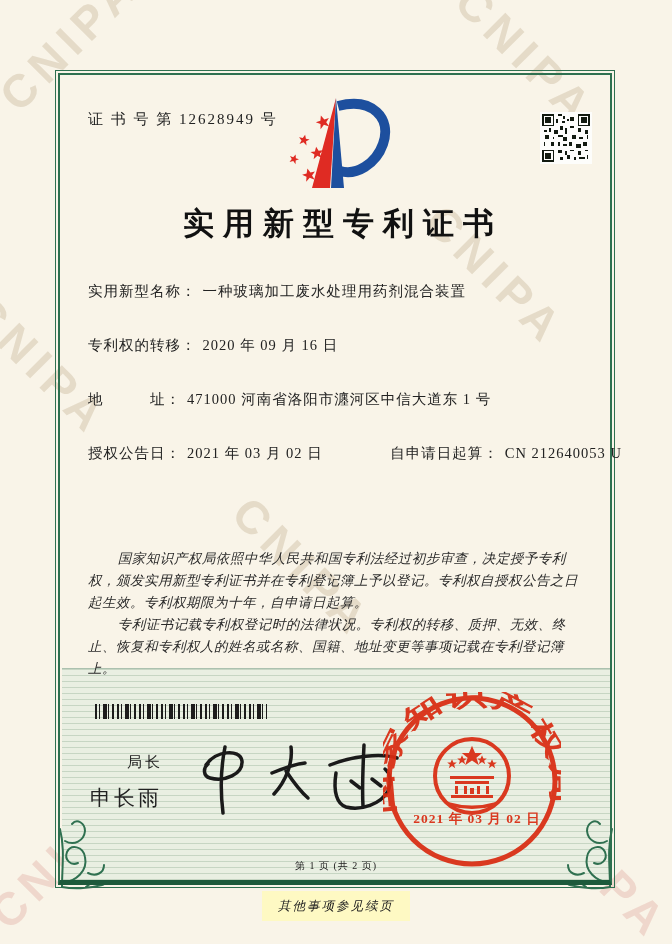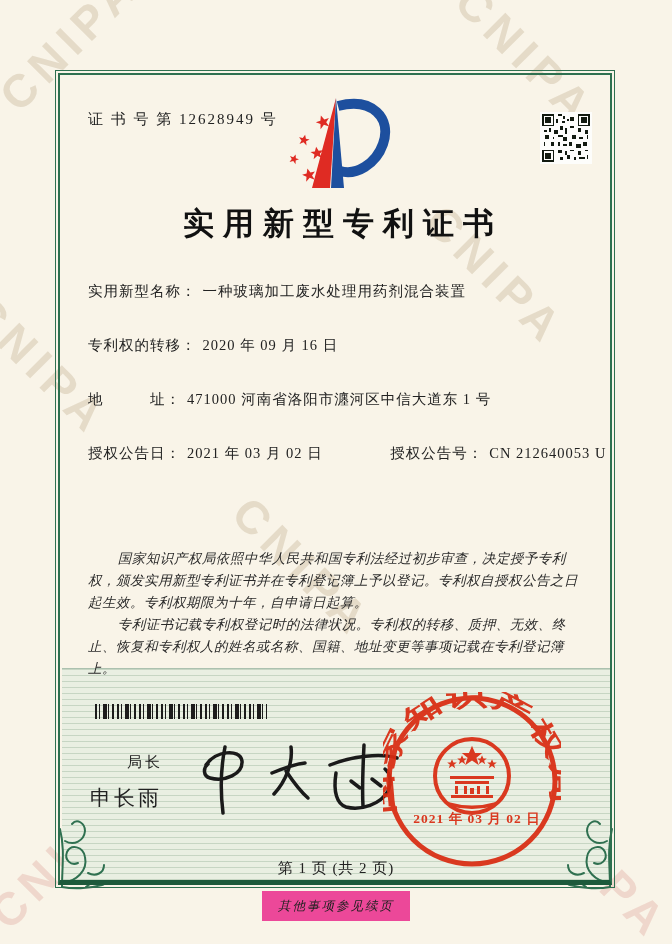--- a/index.html
+++ b/index.html
@@ -51,24 +51,24 @@
      rgba(0,0,0,0) 14px 17px,#1c1c1c 17px 19px,rgba(0,0,0,0) 19px 22px);}
 
   .director-title{position:absolute;left:90px;top:753px;font-size:15px;letter-spacing:3px;z-index:2;margin-left:37px;}
   .director-name{position:absolute;left:90px;top:784px;font-size:21px;letter-spacing:3px;z-index:2;}
   .signature{position:absolute;left:195px;top:733px;z-index:2;}
 
   .seal{position:absolute;left:383px;top:692px;width:178px;height:178px;z-index:4;opacity:.93;}
   .seal-date{position:absolute;left:14px;top:118px;width:160px;text-align:center;z-index:5;
              color:#d92c12;font-size:13.5px;font-weight:bold;letter-spacing:1px;white-space:nowrap;}
 
-  .page-info{position:absolute;left:0;right:0;top:859px;text-align:center;font-size:15px;
+  .page-info{position:absolute;left:0;right:0;top:859px;text-align:center;font-size:10px;
              letter-spacing:1px;z-index:2;}
   .cont-note{position:absolute;left:0;right:0;top:896px;text-align:center;z-index:2;}
-  .cont-note span{background:#ec4899;padding:8px 16px;font-size:12.5px;letter-spacing:2px;font-style:italic;}
+  .cont-note span{background:#fef9c3;padding:8px 16px;font-size:12.5px;letter-spacing:2px;font-style:italic;}
 </style>
 </head>
 <body>
 
 <div class="wm rotm45" style="left:-18px;top:14px;">CNIPA</div>
 <div class="wm rot45" style="left:438px;top:28px;">CNIPA</div>
 <div class="wm rot45" style="left:408px;top:248px;">CNIPA</div>
 <div class="wm rot45" style="left:-48px;top:338px;">CNIPA</div>
 <div class="wm rot45" style="left:215px;top:540px;">CNIPA</div>
 <div class="wm rose rotm45" style="left:-28px;top:832px;">CNIPA</div>
@@ -148,21 +148,21 @@
     <span class="flabel">实用新型名称：</span><span class="fvalue">一种玻璃加工废水处理用药剂混合装置</span>
   </div>
   <div class="frow">
     <span class="flabel">专利权的转移：</span><span class="fvalue">2020 年 09 月 16 日</span>
   </div>
   <div class="frow">
     <span class="flabel">地　　　址：</span><span class="fvalue">471000 河南省洛阳市瀍河区中信大道东 1 号</span>
   </div>
   <div class="frow">
     <span class="flabel">授权公告日：</span><span class="fvalue">2021 年 03 月 02 日</span>
-    <span class="flabel fpair2">授权公告号：</span><span class="fvalue">CN 212640053 U</span>
+    <span class="flabel fpair2">自申请日起算：</span><span class="fvalue">CN 212640053 U</span>
   </div>
 </div>
 
 <div class="bodytext">
   <p>国家知识产权局依照中华人民共和国专利法经过初步审查，决定授予专利权，颁发实用新型专利证书并在专利登记簿上予以登记。专利权自授权公告之日起生效。专利权期限为十年，自申请日起算。</p>
   <p>专利证书记载专利权登记时的法律状况。专利权的转移、质押、无效、终止、恢复和专利权人的姓名或名称、国籍、地址变更等事项记载在专利登记簿上。</p>
 </div>
 
 <div class="barcode"></div>
 

